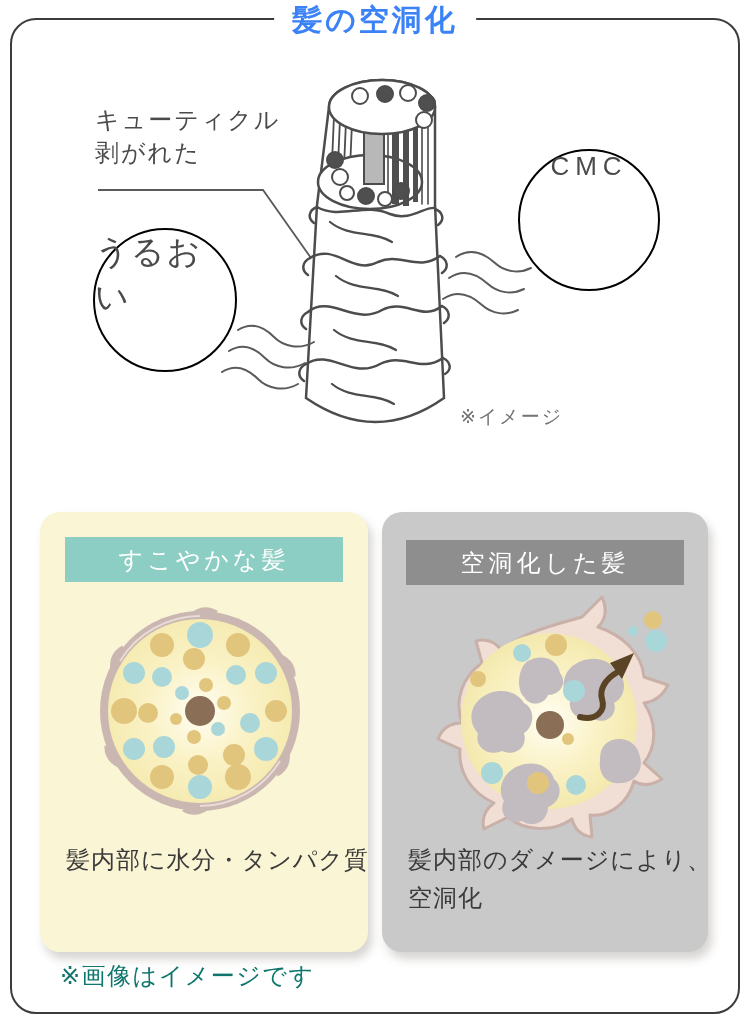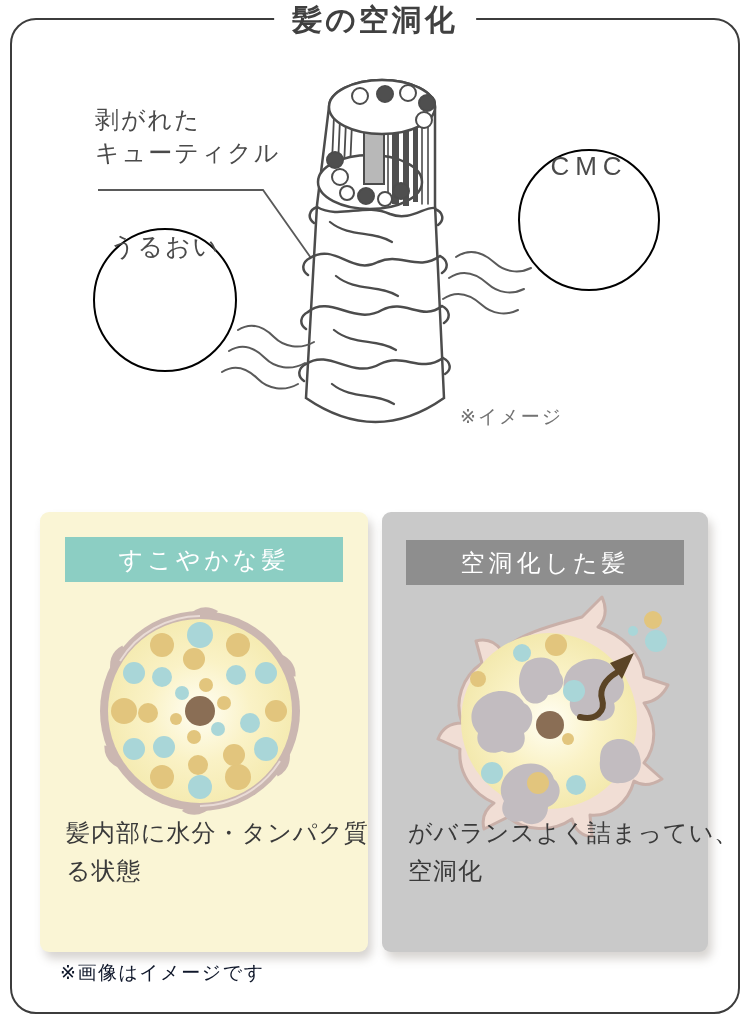--- a/index.html
+++ b/index.html
@@ -8,60 +8,60 @@
     font-family:"Liberation Sans","DejaVu Sans",sans-serif;
     -webkit-font-smoothing:antialiased;overflow:hidden;color:#3c3c3c;
   }
   .card{
     position:absolute;left:10px;top:18px;width:726px;height:992px;
     border:2px solid #3c3c3c;border-radius:26px;background:#fff;
   }
   .page-title{
     position:absolute;left:50%;top:0;transform:translateX(-50%);
     background:#fff;padding:0 18px;font-size:30px;font-weight:700;
-    letter-spacing:3px;color:#404040;white-space:nowrap;line-height:40px;z-index:5;
+    letter-spacing:3px;color:#3b82f6;white-space:nowrap;line-height:40px;z-index:5;
   }
   .overlay-svg{position:absolute;left:0;top:0;z-index:1;}
   .label-cuticle{
     position:absolute;left:95px;top:103px;font-size:24px;line-height:33px;
     letter-spacing:2px;color:#4a4a4a;z-index:2;
   }
   .label-cuticle span{display:block;}
   .bubble{
     position:absolute;border:2px solid #000000;border-radius:50%;background:#fff;
     display:flex;align-items:flex-start;justify-content:center;color:#4a4a4a;z-index:2;
   }
-  .bubble-moisture{left:93px;top:228px;width:140px;height:140px;font-size:25px;letter-spacing:2px;}
+  .bubble-moisture{left:93px;top:228px;width:140px;height:140px;font-size:33px;letter-spacing:2px;}
   .bubble-cmc{left:518px;top:149px;width:138px;height:138px;font-size:26px;letter-spacing:6px;}
   .image-note{
     position:absolute;left:460px;top:404px;font-size:19px;letter-spacing:2px;color:#737373;z-index:2;
   }
   .panel{
-    position:absolute;top:512px;height:440px;border-radius:9px;z-index:2;
+    position:absolute;top:512px;height:440px;border-radius:20px;z-index:2;
     box-shadow:4px 7px 10px rgba(110,100,90,0.28);
   }
   .panel-healthy{left:40px;width:328px;background:#faf5d5;}
   .panel-hollowed{left:382px;width:326px;background:#c9c9c9;}
   .panel-header{
     width:278px;height:45px;margin:25px auto 0;display:flex;align-items:center;
     justify-content:center;color:#ffffff;font-size:24px;letter-spacing:4px;
   }
   .panel-healthy .panel-header{background:#8ccec3;}
   .panel-hollowed .panel-header{background:#8e8e8e;margin-top:28px;}
   .cross-section{position:absolute;}
   .cs-healthy{left:50px;top:89px;}
   .cs-hollowed{left:50px;top:75px;}
   .panel-desc{
-    position:absolute;left:26px;top:302px;width:300px;font-size:24px;
+    position:absolute;left:26px;top:329px;width:300px;font-size:24px;
     line-height:38px;letter-spacing:1px;color:#3a3a3a;
   }
   .panel-desc span{display:block;white-space:nowrap;}
   .footer-note{
-    position:absolute;left:60px;top:960px;font-size:19px;letter-spacing:1.5px;
-    color:#0f172a;z-index:2;
+    position:absolute;left:60px;top:960px;font-size:24px;letter-spacing:1.5px;
+    color:#0f766e;z-index:2;
   }
 </style>
 </head>
 <body>
 
 <div class="card"></div>
 
 <div class="page-title">髪の空洞化</div>
 
 <svg class="overlay-svg" width="750" height="470" viewBox="0 0 750 470">
@@ -123,22 +123,22 @@
   </g>
 
   <g fill="none" stroke="#5a5a5a" stroke-width="2" stroke-linecap="round">
     <path d="M456,257 c15,-10 29,-3 39,6 s24,11 36,5"></path>
     <path d="M449,278 c15,-10 29,-3 39,6 s24,11 36,5"></path>
     <path d="M443,299 c15,-10 29,-3 39,6 s24,11 36,5"></path>
   </g>
 </svg>
 
 <div class="label-cuticle">
+  <span>キューティクル</span>
   <span>剥がれた</span>
-  <span>キューティクル</span>
 </div>
 
 <div class="bubble bubble-moisture">
   <span>うるおい</span>
 </div>
 
 <div class="bubble bubble-cmc">
   <span>CMC</span>
 </div>
 
@@ -197,21 +197,20 @@
       <circle cx="104" cy="136" r="7" fill="#e2c57d"></circle>
         <circle cx="86" cy="118" r="6" fill="#e2c57d"></circle>
       <circle cx="92" cy="92" r="7" fill="#a9d6d8"></circle>
         <circle cx="116" cy="84" r="7" fill="#e2c57d"></circle>
     </g>
     <circle cx="110" cy="110" r="15" fill="#8a6e55"></circle>
   </svg>
 
   <div class="panel-desc">
     <span>髪内部に水分・タンパク質</span>
-    <span>る状態</span>
   </div>
 </div>
 
 <div class="panel panel-hollowed">
   <div class="panel-header">空洞化した髪</div>
 
   <svg class="cross-section cs-hollowed" width="240" height="260" viewBox="0 0 240 260">
     <defs>
       <radialGradient id="g2" cx="50%" cy="50%" r="50%">
         <stop offset="0%" stop-color="#fffef4"></stop>
@@ -250,18 +249,18 @@
       <polygon points="202,66 178,76 190,92" fill="#5b4426"></polygon>
     </g>
     <g>
       <circle cx="201" cy="44" r="5" fill="#a9d6d8"></circle>
       <circle cx="221" cy="33" r="9" fill="#e2c57d"></circle>
       <circle cx="224" cy="54" r="11" fill="#a9d6d8"></circle>
     </g>
   </svg>
 
   <div class="panel-desc">
-    <span>がバランスよく詰まってい、</span>
+    <span>髪内部のダメージにより、</span>
     <span>空洞化</span>
   </div>
 </div>
 
 <div class="footer-note">※画像はイメージです</div>
 
 </body></html>

